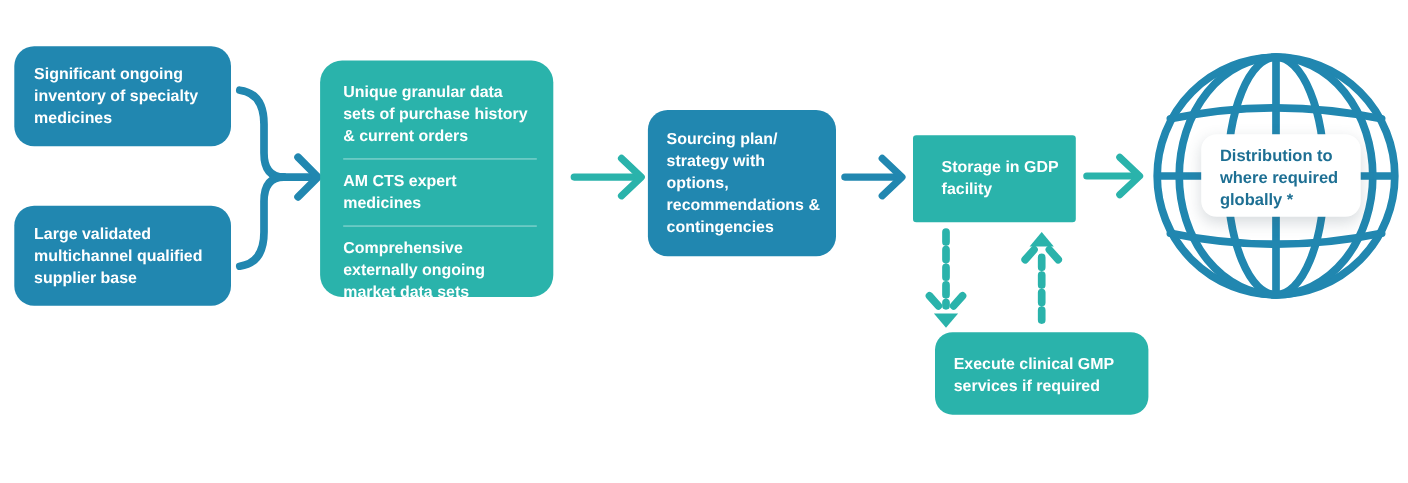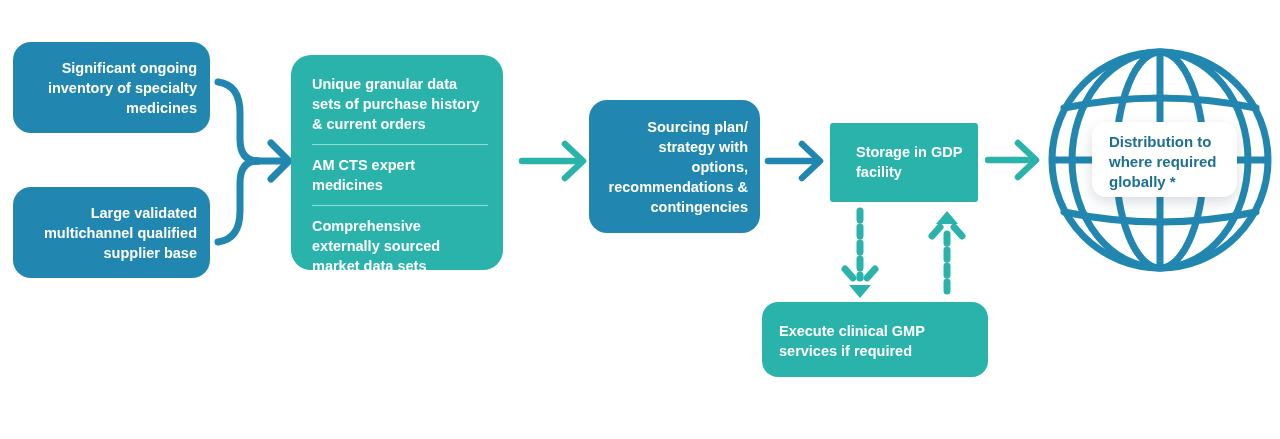--- a/index.html
+++ b/index.html
@@ -4,28 +4,28 @@
 <style>
   html,body{margin:0;padding:0;background:#fff;}
   .canvas{
     position:relative;width:1280px;height:439px;background:#fff;overflow:hidden;
     font-family:"Liberation Sans",sans-serif;
   }
   .box{
     position:absolute;box-sizing:border-box;color:#fff;font-weight:700;
     font-size:14.5px;line-height:20px;
   }
-  .blue-box{background:var(--blue);text-align:right;}
+  .blue-box{background:var(--blue);}
   .teal-box{background:var(--teal);}
   .input-box{left:13px;width:197px;height:91px;border-radius:18px;padding:16px 13px 0 18px;}
   .analysis-box{left:291px;top:55px;width:212px;height:215px;border-radius:20px;padding:19px 15px 0 21px;}
   .analysis-box .divider{height:1px;background:var(--divider);margin:10px 0;}
   .sourcing-box{left:589px;top:100px;width:171px;height:133px;border-radius:18px;padding:17px 12px 0 17px;}
   .storage-box{left:830px;top:123px;width:148px;height:79px;border-radius:3px;padding:19px 6px 0 26px;}
-  .gmp-box{left:762px;top:302px;width:226px;height:75px;border-radius:16px;padding:19px 10px 0 17px;}
+  .gmp-box{left:850px;top:302px;width:194px;height:75px;border-radius:16px;padding:19px 10px 0 17px;}
   .dist-label{
     position:absolute;left:1092px;top:122px;width:145px;height:75px;border-radius:14px;
     background:#fff;box-shadow:0 5px 14px rgba(60,80,95,0.20);z-index:2;box-sizing:border-box;
     padding:10px 10px 0 17px;color:var(--label_text);font-weight:700;font-size:15px;line-height:20px;
   }
   .arrow-svg{position:absolute;}
   .stroke-blue{stroke:var(--blue);fill:none;stroke-linecap:round;stroke-linejoin:round;}
   .stroke-teal{stroke:var(--teal);fill:none;stroke-linecap:round;stroke-linejoin:round;}
   .fill-teal{fill:var(--teal);stroke:none;}
   .footnote{
@@ -50,21 +50,21 @@
     <path class="stroke-blue" stroke-width="7" d="M 18 174 C 33 172 40 161 40 143 L 40 115 Q 40 93 58 93"></path>
     <path class="stroke-blue" stroke-width="7" d="M 54 93 L 85 93"></path>
     <path class="stroke-blue" stroke-width="7" d="M 71 75 L 89 93 L 71 111"></path>
   </svg>
 
   <div class="box teal-box analysis-box">
     <div>Unique granular data sets of purchase history &amp; current orders</div>
     <div class="divider"></div>
     <div>AM CTS expert medicines</div>
     <div class="divider"></div>
-    <div>Comprehensive externally sourced market data sets</div>
+    <div>Comprehensive externally ongoing market data sets</div>
   </div>
 
   <svg class="arrow-svg" style="left:515px;top:138px" width="78" height="46" viewBox="0 0 78 46">
     <path class="stroke-teal" stroke-width="6.5" d="M 7 23 L 62 23"></path>
     <path class="stroke-teal" stroke-width="6.5" d="M 50 6 L 68 23 L 50 40"></path>
   </svg>
 
   <div class="box blue-box sourcing-box">
     <span>Sourcing plan/ strategy with options, recommendations &amp; contingencies</span>
   </div>

